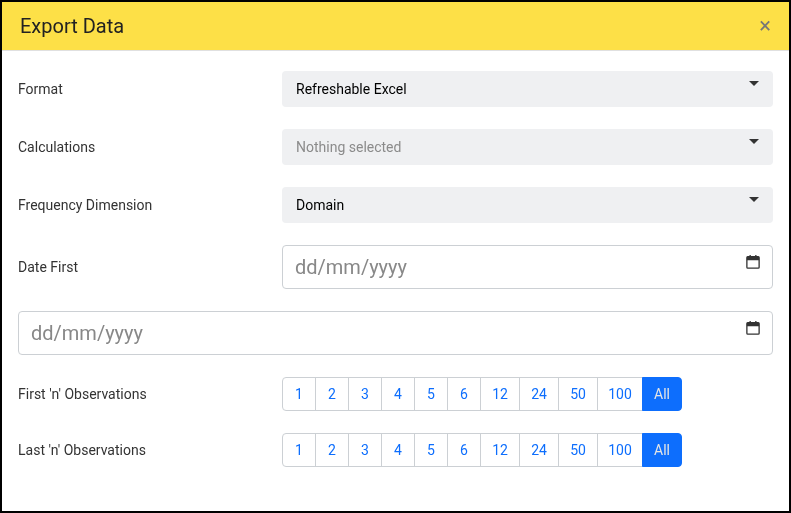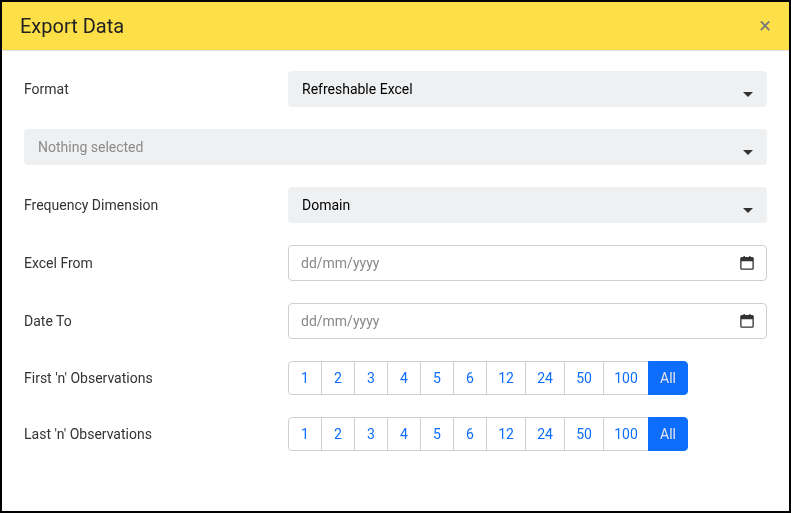--- a/index.html
+++ b/index.html
@@ -24,63 +24,62 @@
     color: #222;
     font-weight: 400;
   }
   .close-x {
     font-size: 22px;
     color: #777;
     cursor: pointer;
     line-height: 1;
   }
   .modal-body {
-    padding: 20px 22px;
+    padding: 20px 16px;
   }
   .form-row {
     display: flex;
     align-items: center;
     margin-bottom: 22px;
   }
   .form-label {
     width: 264px;
     font-size: 14px;
     color: #333;
   }
   .form-control-wrap {
     flex: 1;
   }
   .select-box {
     background: #eff0f2;
     border-radius: 4px;
     padding: 10px 14px;
     display: flex;
     justify-content: space-between;
-    align-items: flex-end;
+    align-items: flex-start;
     cursor: pointer;
     font-size: 14px;
   }
   .select-box.disabled { color: #8b8b8b; cursor: default; }
   .select-box.disabled .caret { color: #b5b5b5; }
   .caret {
     width: 0; height: 0;
     border-left: 5px solid transparent;
     border-right: 5px solid transparent;
     border-top: 5px solid #333;
   }
   .date-input {
     width: 100%;
     border: 1px solid #ccd0d4;
     border-radius: 4px;
     padding: 9px 12px;
-    font-size: 14px;
+    font-size: 20px;
     color: #888;
     display: flex;
     justify-content: space-between;
-    align-items: center;
     cursor: text;
   }
   .cal-icon {
     width: 14px; height: 14px;
   }
   .btn-row { display: flex; }
   .n-btn {
     border: 1px solid #ccd0d4;
     background: #fff;
     color: #0d6efd;
@@ -117,55 +116,55 @@
     <div class="form-label">Format</div>
     <div class="form-control-wrap">
       <div class="select-box">
         <span>Refreshable Excel</span>
         <span class="caret"></span>
       </div>
     </div>
   </div>
 
   <div class="form-row">
+    <div class="form-label">Calculations</div>
     <div class="form-control-wrap">
       <div class="select-box disabled">
         <span>Nothing selected</span>
         <span class="caret"></span>
       </div>
     </div>
   </div>
 
   <div class="form-row">
     <div class="form-label">Frequency Dimension</div>
     <div class="form-control-wrap">
       <div class="select-box">
         <span>Domain</span>
         <span class="caret"></span>
       </div>
     </div>
   </div>
 
   <div class="form-row">
-    <div class="form-label">Excel From</div>
+    <div class="form-label">Date First</div>
     <div class="form-control-wrap">
       <div class="date-input">
         <span>dd/mm/yyyy</span>
         <svg class="cal-icon" viewBox="0 0 16 16" fill="#333">
             <rect x="1" y="2" width="14" height="13" rx="1" fill="none" stroke="#333" stroke-width="1.5"></rect>
             <rect x="1" y="2" width="14" height="4" fill="#333"></rect>
             <rect x="4" y="0" width="1.5" height="3" fill="#333"></rect>
             <rect x="10.5" y="0" width="1.5" height="3" fill="#333"></rect>
           </svg>
       </div>
     </div>
   </div>
 
   <div class="form-row">
-    <div class="form-label">Date To</div>
     <div class="form-control-wrap">
       <div class="date-input">
         <span>dd/mm/yyyy</span>
         <svg class="cal-icon" viewBox="0 0 16 16" fill="#333">
             <rect x="1" y="2" width="14" height="13" rx="1" fill="none" stroke="#333" stroke-width="1.5"></rect>
             <rect x="1" y="2" width="14" height="4" fill="#333"></rect>
             <rect x="4" y="0" width="1.5" height="3" fill="#333"></rect>
             <rect x="10.5" y="0" width="1.5" height="3" fill="#333"></rect>
           </svg>
       </div>

